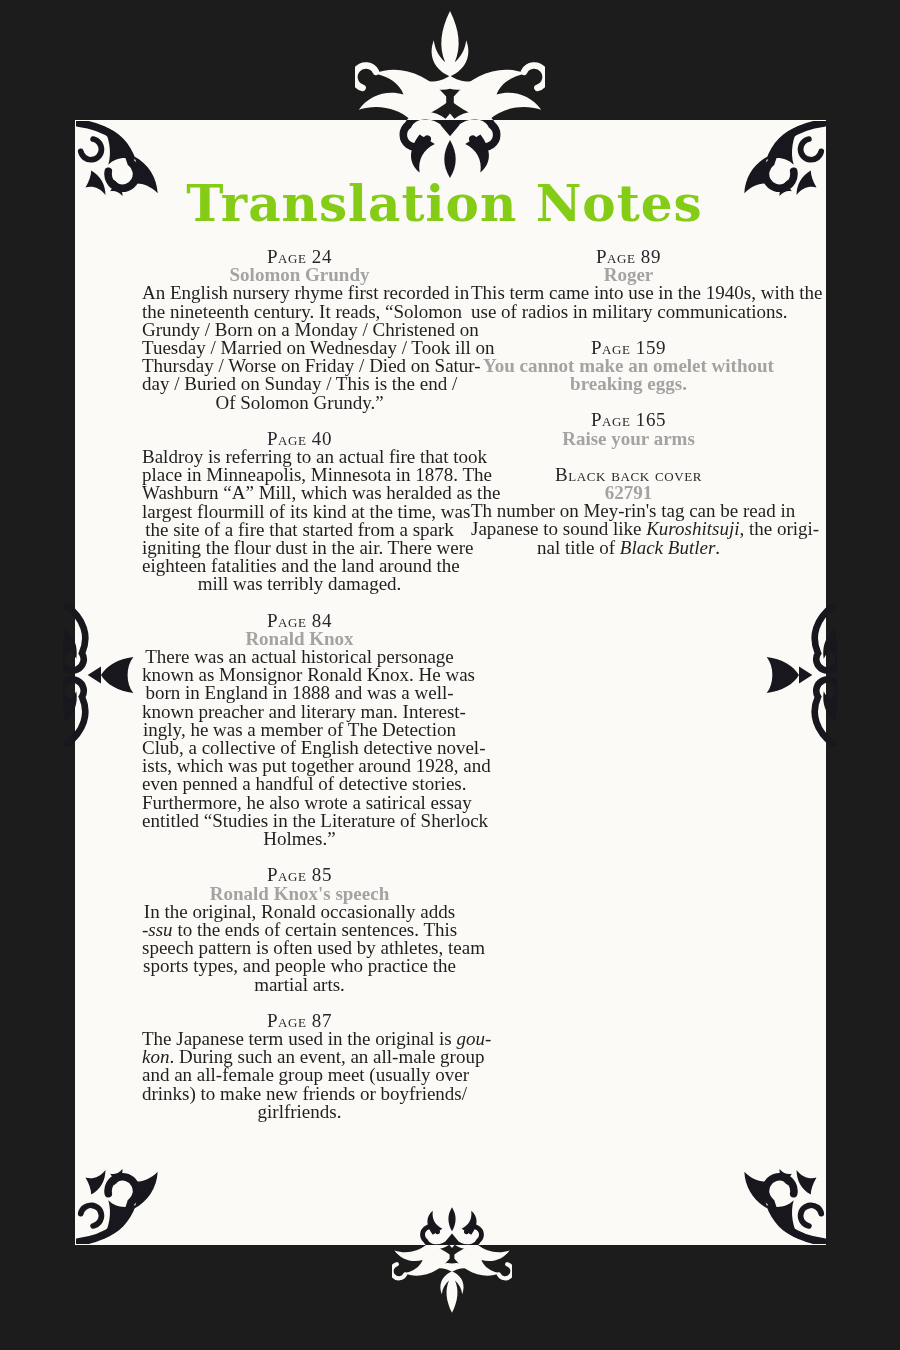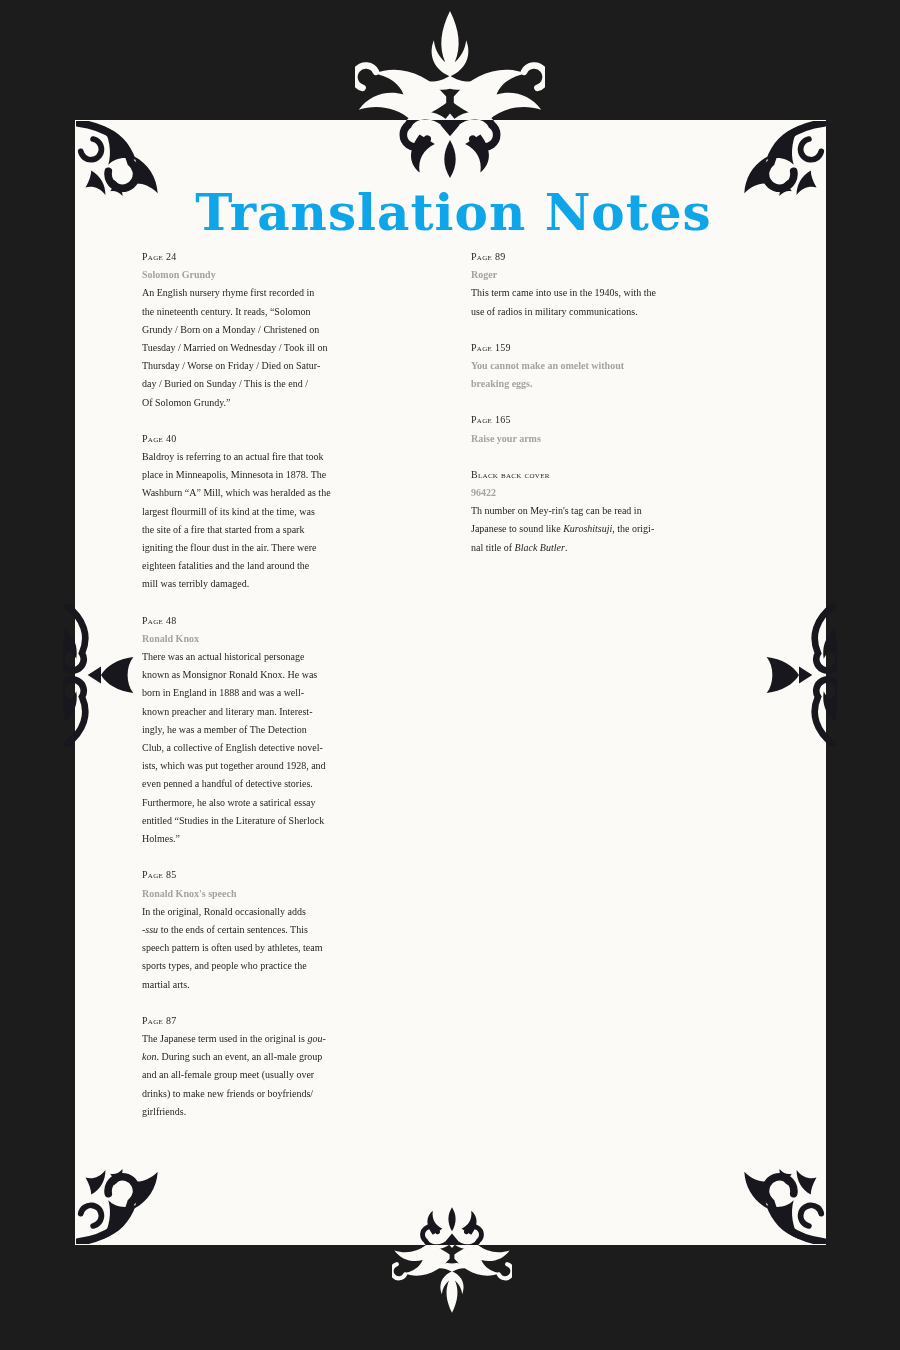--- a/index.html
+++ b/index.html
@@ -5,27 +5,27 @@
   html,body{margin:0;padding:0;}
   body{
     width:900px;height:1350px;
     background:#1c1c1c;
     font-family:"Liberation Serif",serif;
     color:#1f1f1f;
   }
   .stage{position:relative;width:900px;height:1350px;overflow:hidden;background:#1c1c1c;}
   .paper{position:absolute;left:75px;top:120px;width:751px;height:1125px;background:#fbfaf6;}
   .title{
-    position:absolute;left:75px;top:170px;width:751px;margin:13px;
+    position:absolute;left:75px;top:170px;width:751px;margin:4px;
     text-align:center;
     font-family:"DejaVu Serif",serif;font-weight:700;
-    font-size:50px;letter-spacing:1px;color:#0ea5e9;
+    font-size:50px;letter-spacing:1px;color:#84cc16;
     transform:translateX(-10px);
   }
-  .col{position:absolute;width:315px;font-size:10px;line-height:18.2px;}
+  .col{position:absolute;width:315px;font-size:19px;line-height:18.2px;text-align:center;}
   .col-left{left:142px;top:248px;}
   .col-right{left:471px;top:248px;}
   .note{margin:0 0 18px 0;}
   .plabel{font-variant:small-caps;letter-spacing:.03em;white-space:pre;color:#26262b;}
   .nhead{font-weight:700;white-space:pre;color:#a3a3a3;font-family:Liberation Serif, serif;}
   .nbody{white-space:pre;}
   .nbody i{font-style:italic;}
   .orn{position:absolute;color:#17171d;}
   .orn svg{display:block;fill:currentColor;}
   .orn2 svg{position:absolute;left:0;top:0;}
@@ -142,21 +142,21 @@
       <div class="nbody"><span>Baldroy is referring to an actual fire that took
 place in Minneapolis, Minnesota in 1878. The
 Washburn “A” Mill, which was heralded as the
 largest flourmill of its kind at the time, was
 the site of a fire that started from a spark
 igniting the flour dust in the air. There were
 eighteen fatalities and the land around the
 mill was terribly damaged.</span></div>
     </section>
     <section class="note">
-      <div class="plabel">Page 48</div>
+      <div class="plabel">Page 84</div>
       <div class="nhead">Ronald Knox</div>
       <div class="nbody"><span>There was an actual historical personage
 known as Monsignor Ronald Knox. He was
 born in England in 1888 and was a well-
 known preacher and literary man. Interest-
 ingly, he was a member of The Detection
 Club, a collective of English detective novel-
 ists, which was put together around 1928, and
 even penned a handful of detective stories.
 Furthermore, he also wrote a satirical essay
@@ -193,20 +193,20 @@
       <div class="plabel">Page 159</div>
       <div class="nhead">You cannot make an omelet without
 breaking eggs.</div>
     </section>
     <section class="note">
       <div class="plabel">Page 165</div>
       <div class="nhead">Raise your arms</div>
     </section>
     <section class="note">
       <div class="plabel">Black back cover</div>
-      <div class="nhead">96422</div>
+      <div class="nhead">62791</div>
       <div class="nbody"><span>Th number on Mey-rin's tag can be read in
 Japanese to sound like </span><i>Kuroshitsuji</i><span>, the origi-
 nal title of </span><i>Black Butler</i><span>.</span></div>
     </section>
   </div>
 
 </div>
 
 </body></html>

